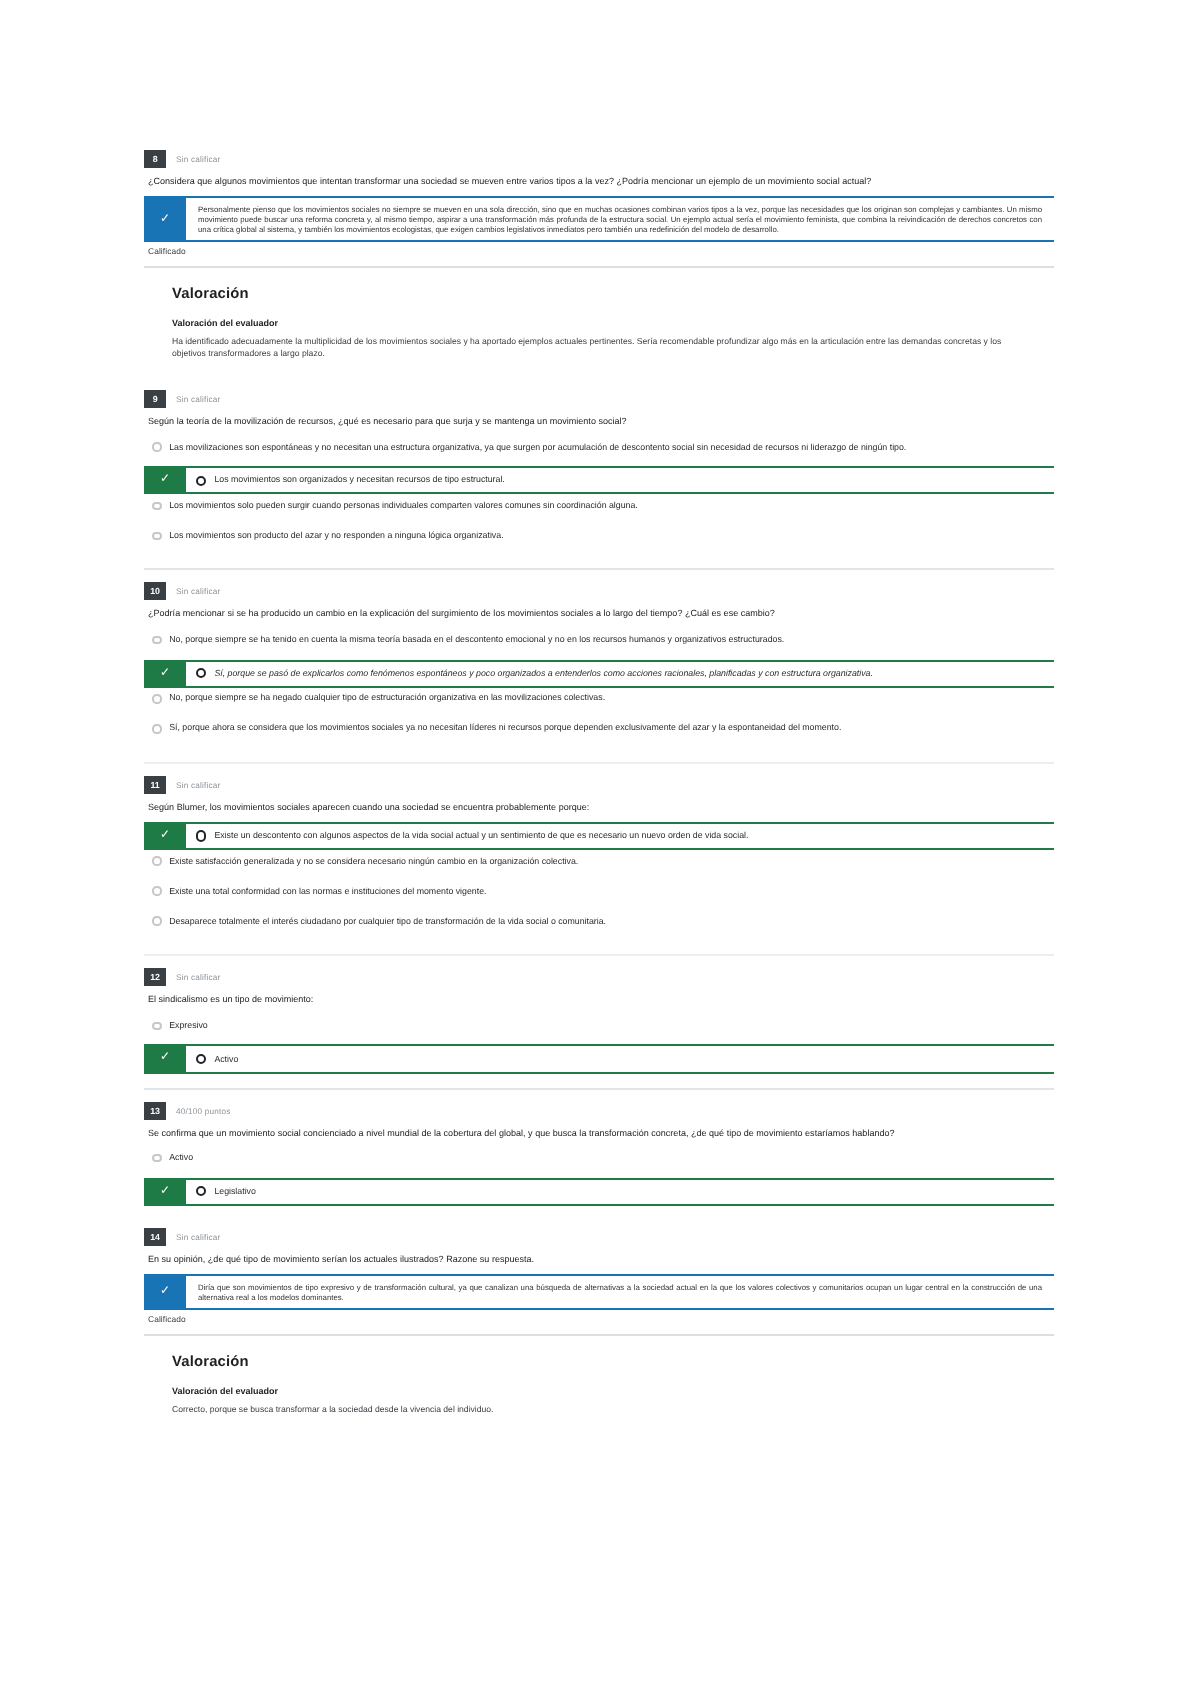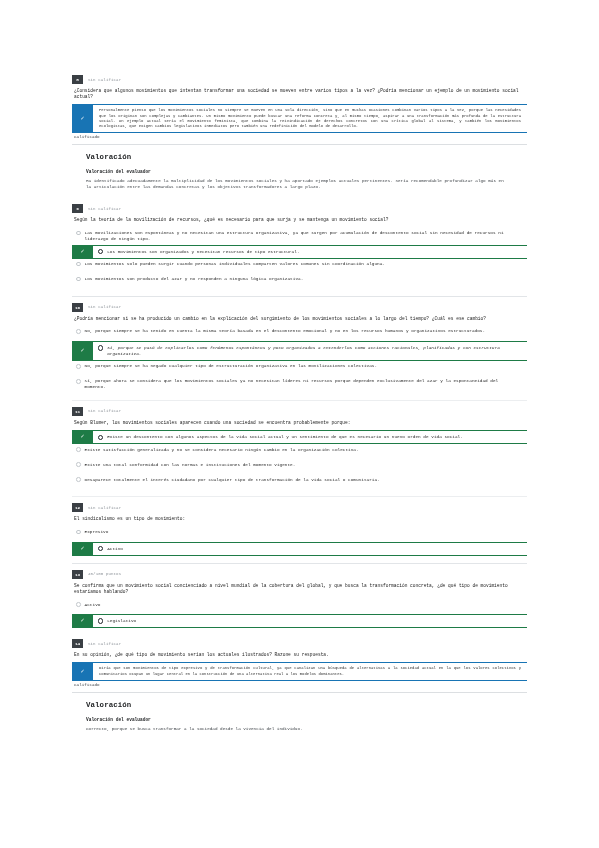--- a/index.html
+++ b/index.html
@@ -14,21 +14,21 @@
   }
   .page{
     position:relative;
     width:599px;height:848px;
     box-sizing:border-box;
     padding:75px 72px 0 72px;
   }
   .sheet{width:455px;}
 
   
-  .qblock{position:relative;margin-bottom:7px;font-family:Liberation Mono, monospace;}
+  .qblock{position:relative;margin-bottom:7px;}
   .qhead{display:flex;align-items:center;gap:5px;height:9px;margin-bottom:4px;}
   .qnum{
     background:#3a3f44;color:#ffffff;
     min-width:11px;height:9px;line-height:9px;
     text-align:center;font-size:4.4px;font-weight:bold;
     letter-spacing:-0.1px;
   }
   .qmeta{color:#8d9399;font-size:4.1px;letter-spacing:0.1px;}
   .qtext{
     font-size:4.5px;line-height:6.2px;color:#222;

